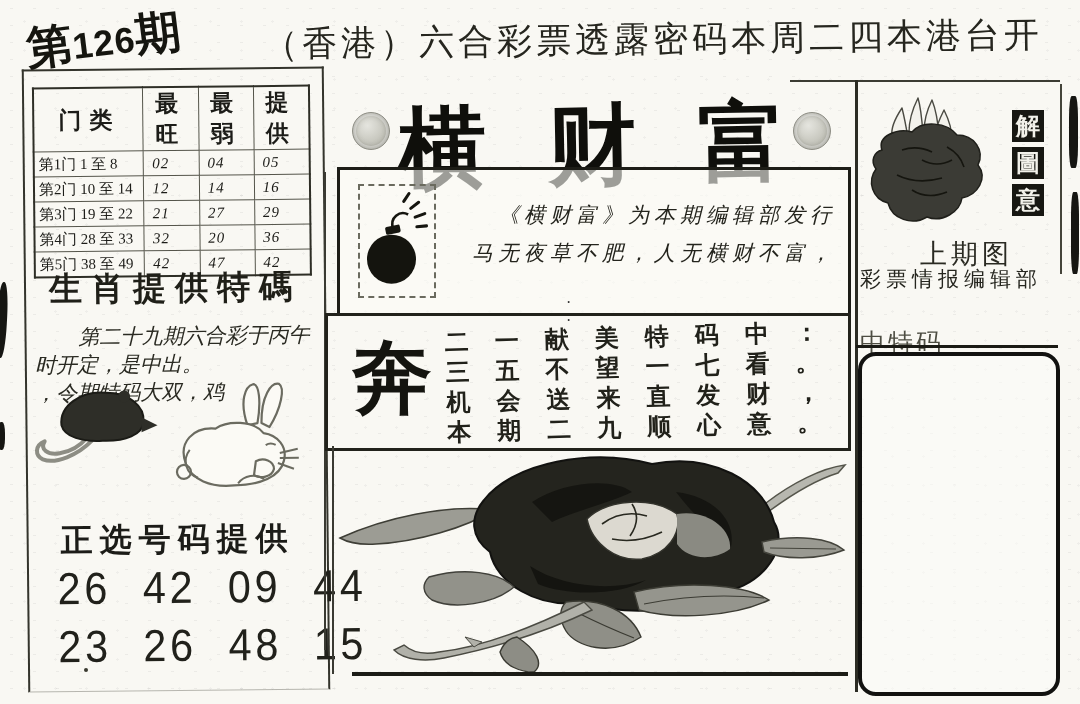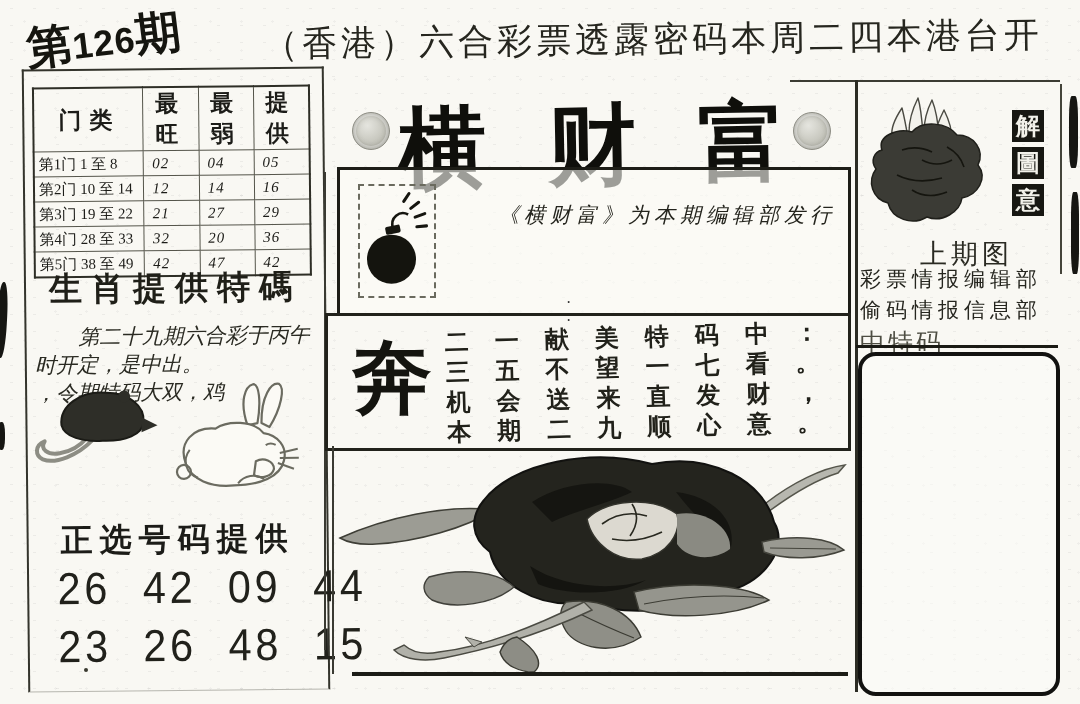--- a/index.html
+++ b/index.html
@@ -242,20 +242,21 @@
           <line x1="63" y1="34" x2="74" y2="30"></line>
           <line x1="65" y1="45" x2="76" y2="44"></line>
         </g>
         <path d="M38,48 C33,34 46,26 55,31" fill="none" stroke="#15150f" stroke-width="3"></path>
         <rect x="29" y="44" width="17" height="9" rx="2" fill="#15150f" transform="rotate(-12 37 48)"></rect>
         <circle cx="36" cy="82" r="28" fill="#14140e"></circle>
       </svg>
     </div>
     <div class="notice-text">
       <div>《横财富》为本期编辑部发行</div>
+      <div>马无夜草不肥，人无横财不富，</div>
     </div>
     <div class="notice-dots">· ·</div>
   </div>
 
   <div class="abs poem-box">
     <div class="poem-char">奔</div>
     <div class="poem-lines">
       <div>二一献美特码中：</div>
       <div>三五不望一七看。</div>
       <div>机会送来直发财，</div>
@@ -315,21 +316,20 @@
 
   <div class="abs legend">
     <div class="blk">解</div>
     <div class="blk">圖</div>
     <div class="blk">意</div>
   </div>
 
   <div class="abs prev-caption">上期图</div>
   <div class="abs dept">
     <div>彩票情报编辑部</div>
-    <div>偷码情报信息部</div>
   </div>
   <div class="abs hit-label">中特码</div>
   <div class="abs chart-topline"></div>
   <div class="abs empty-box"></div>
 
   <div class="abs smudge sm1"></div>
   <div class="abs smudge sm2"></div>
   <div class="abs smudge sm3"></div>
   <div class="abs smudge sm4"></div>
   <div class="abs sm5"></div>

